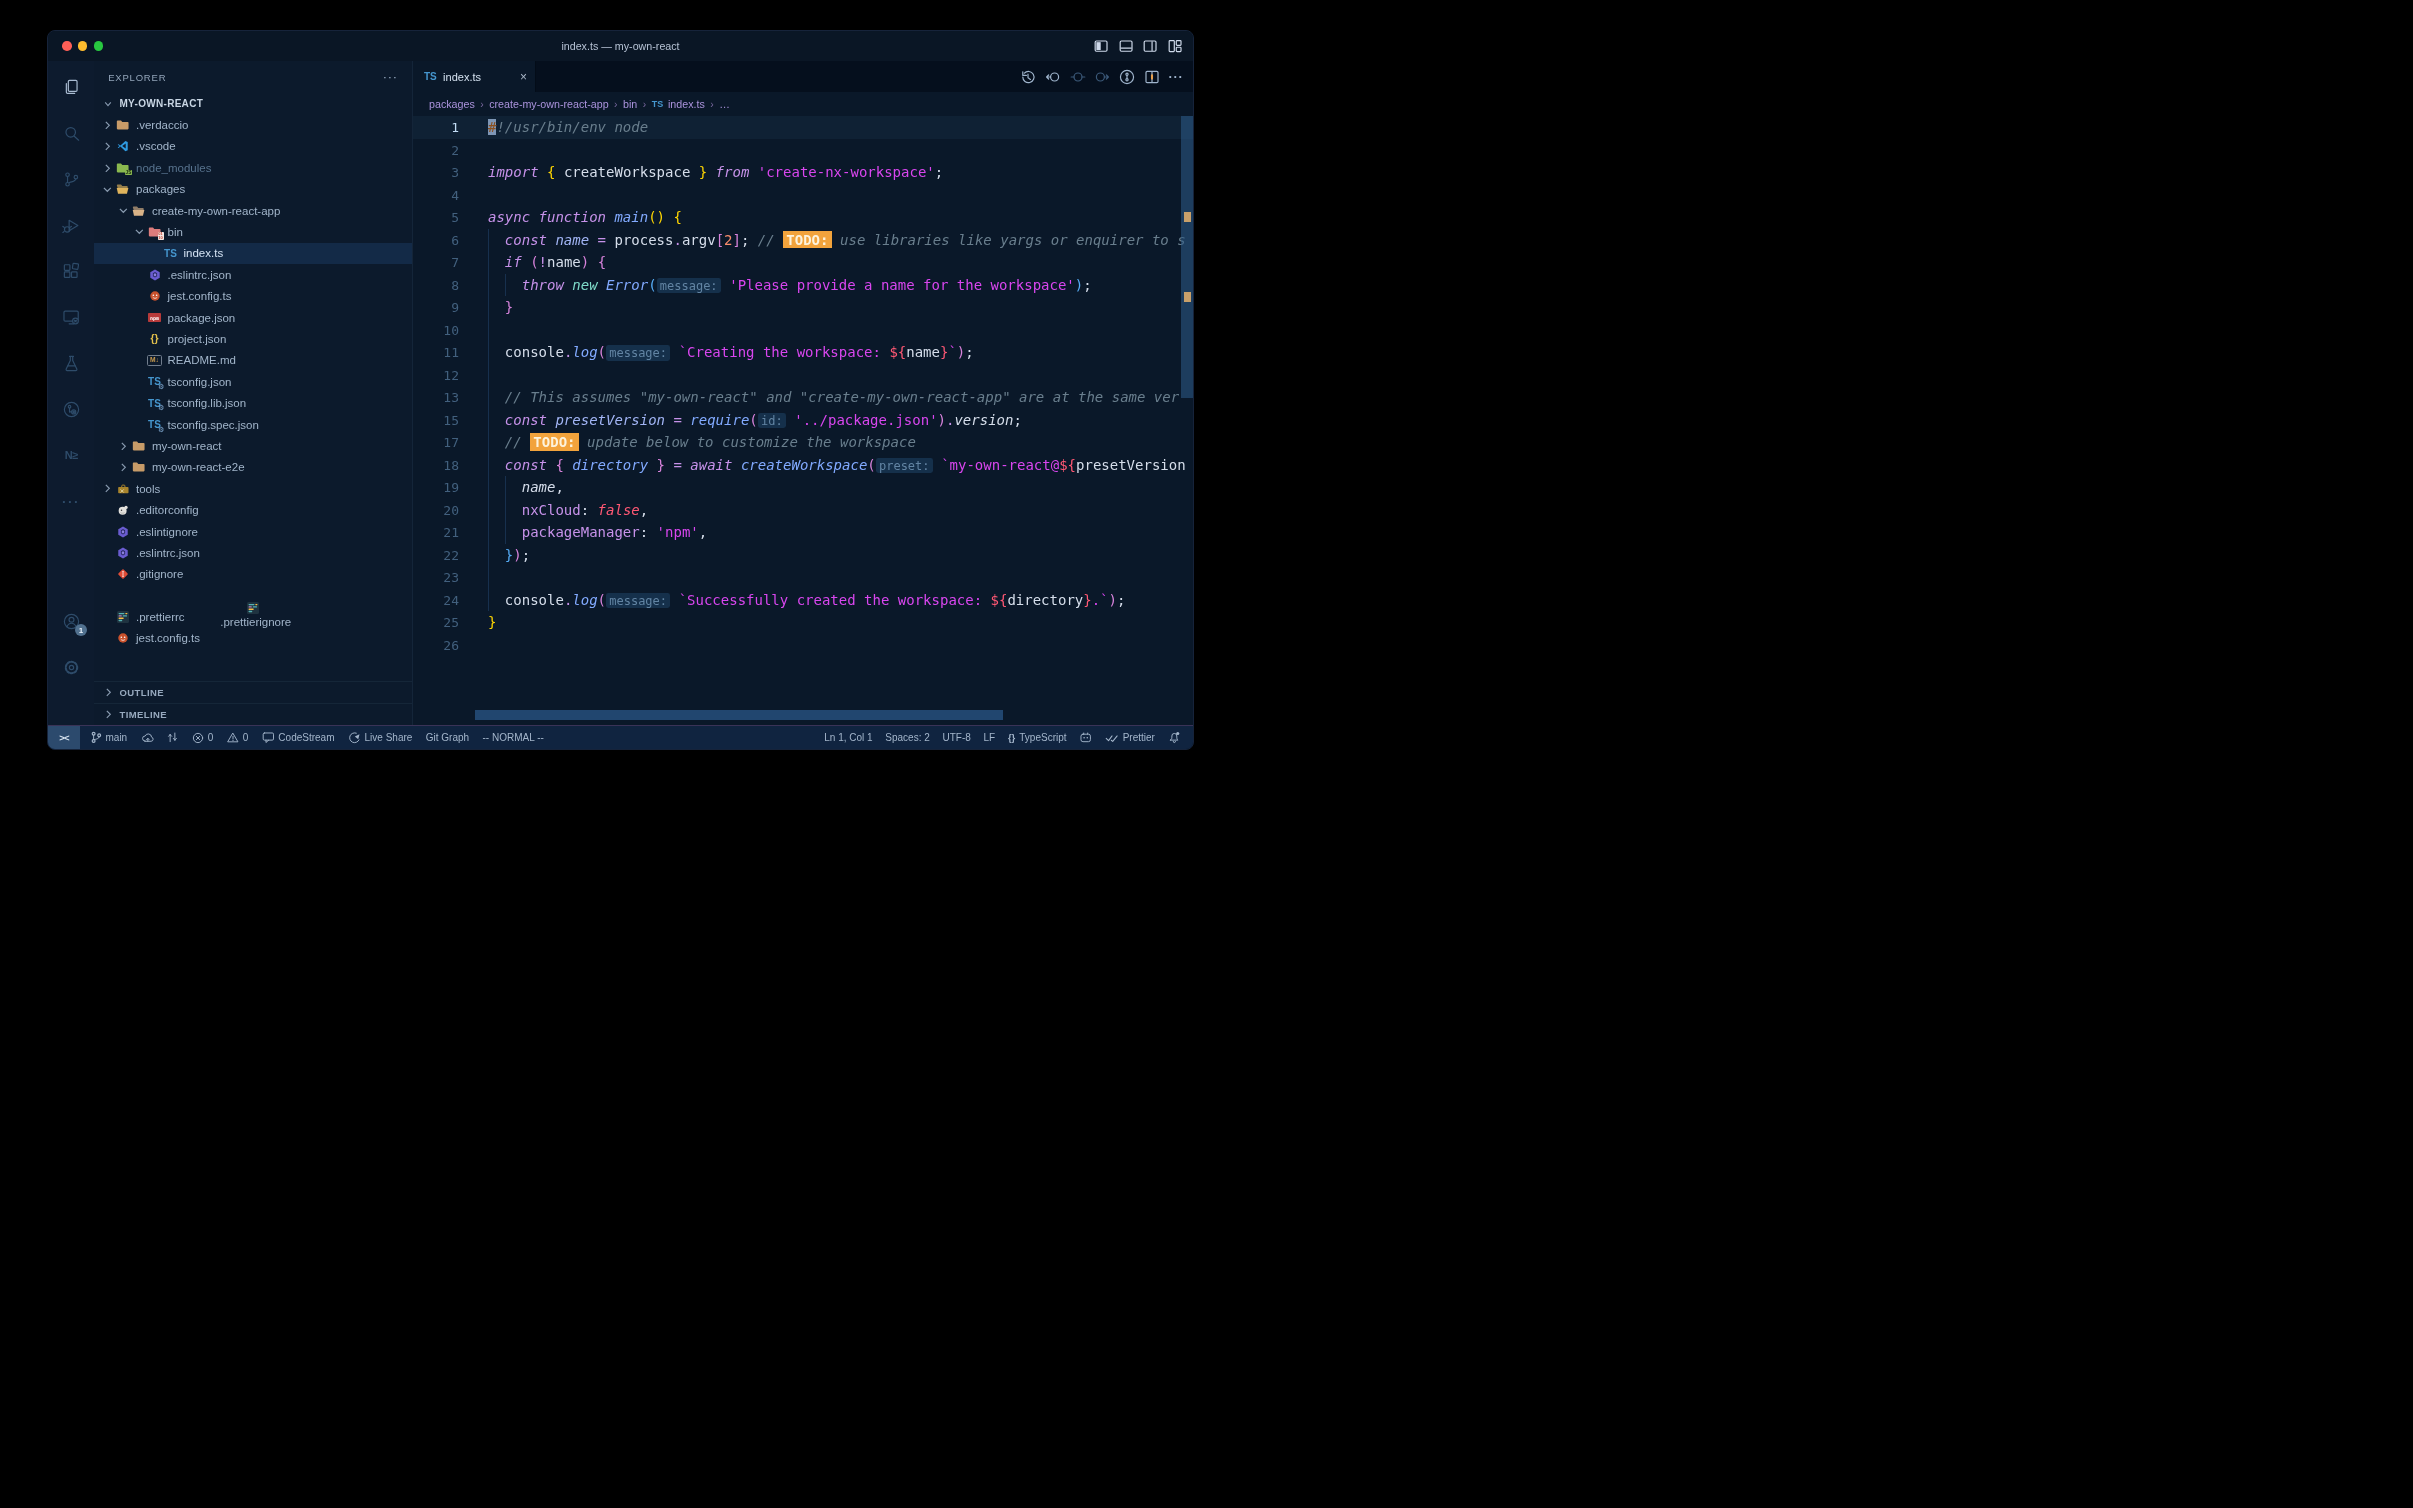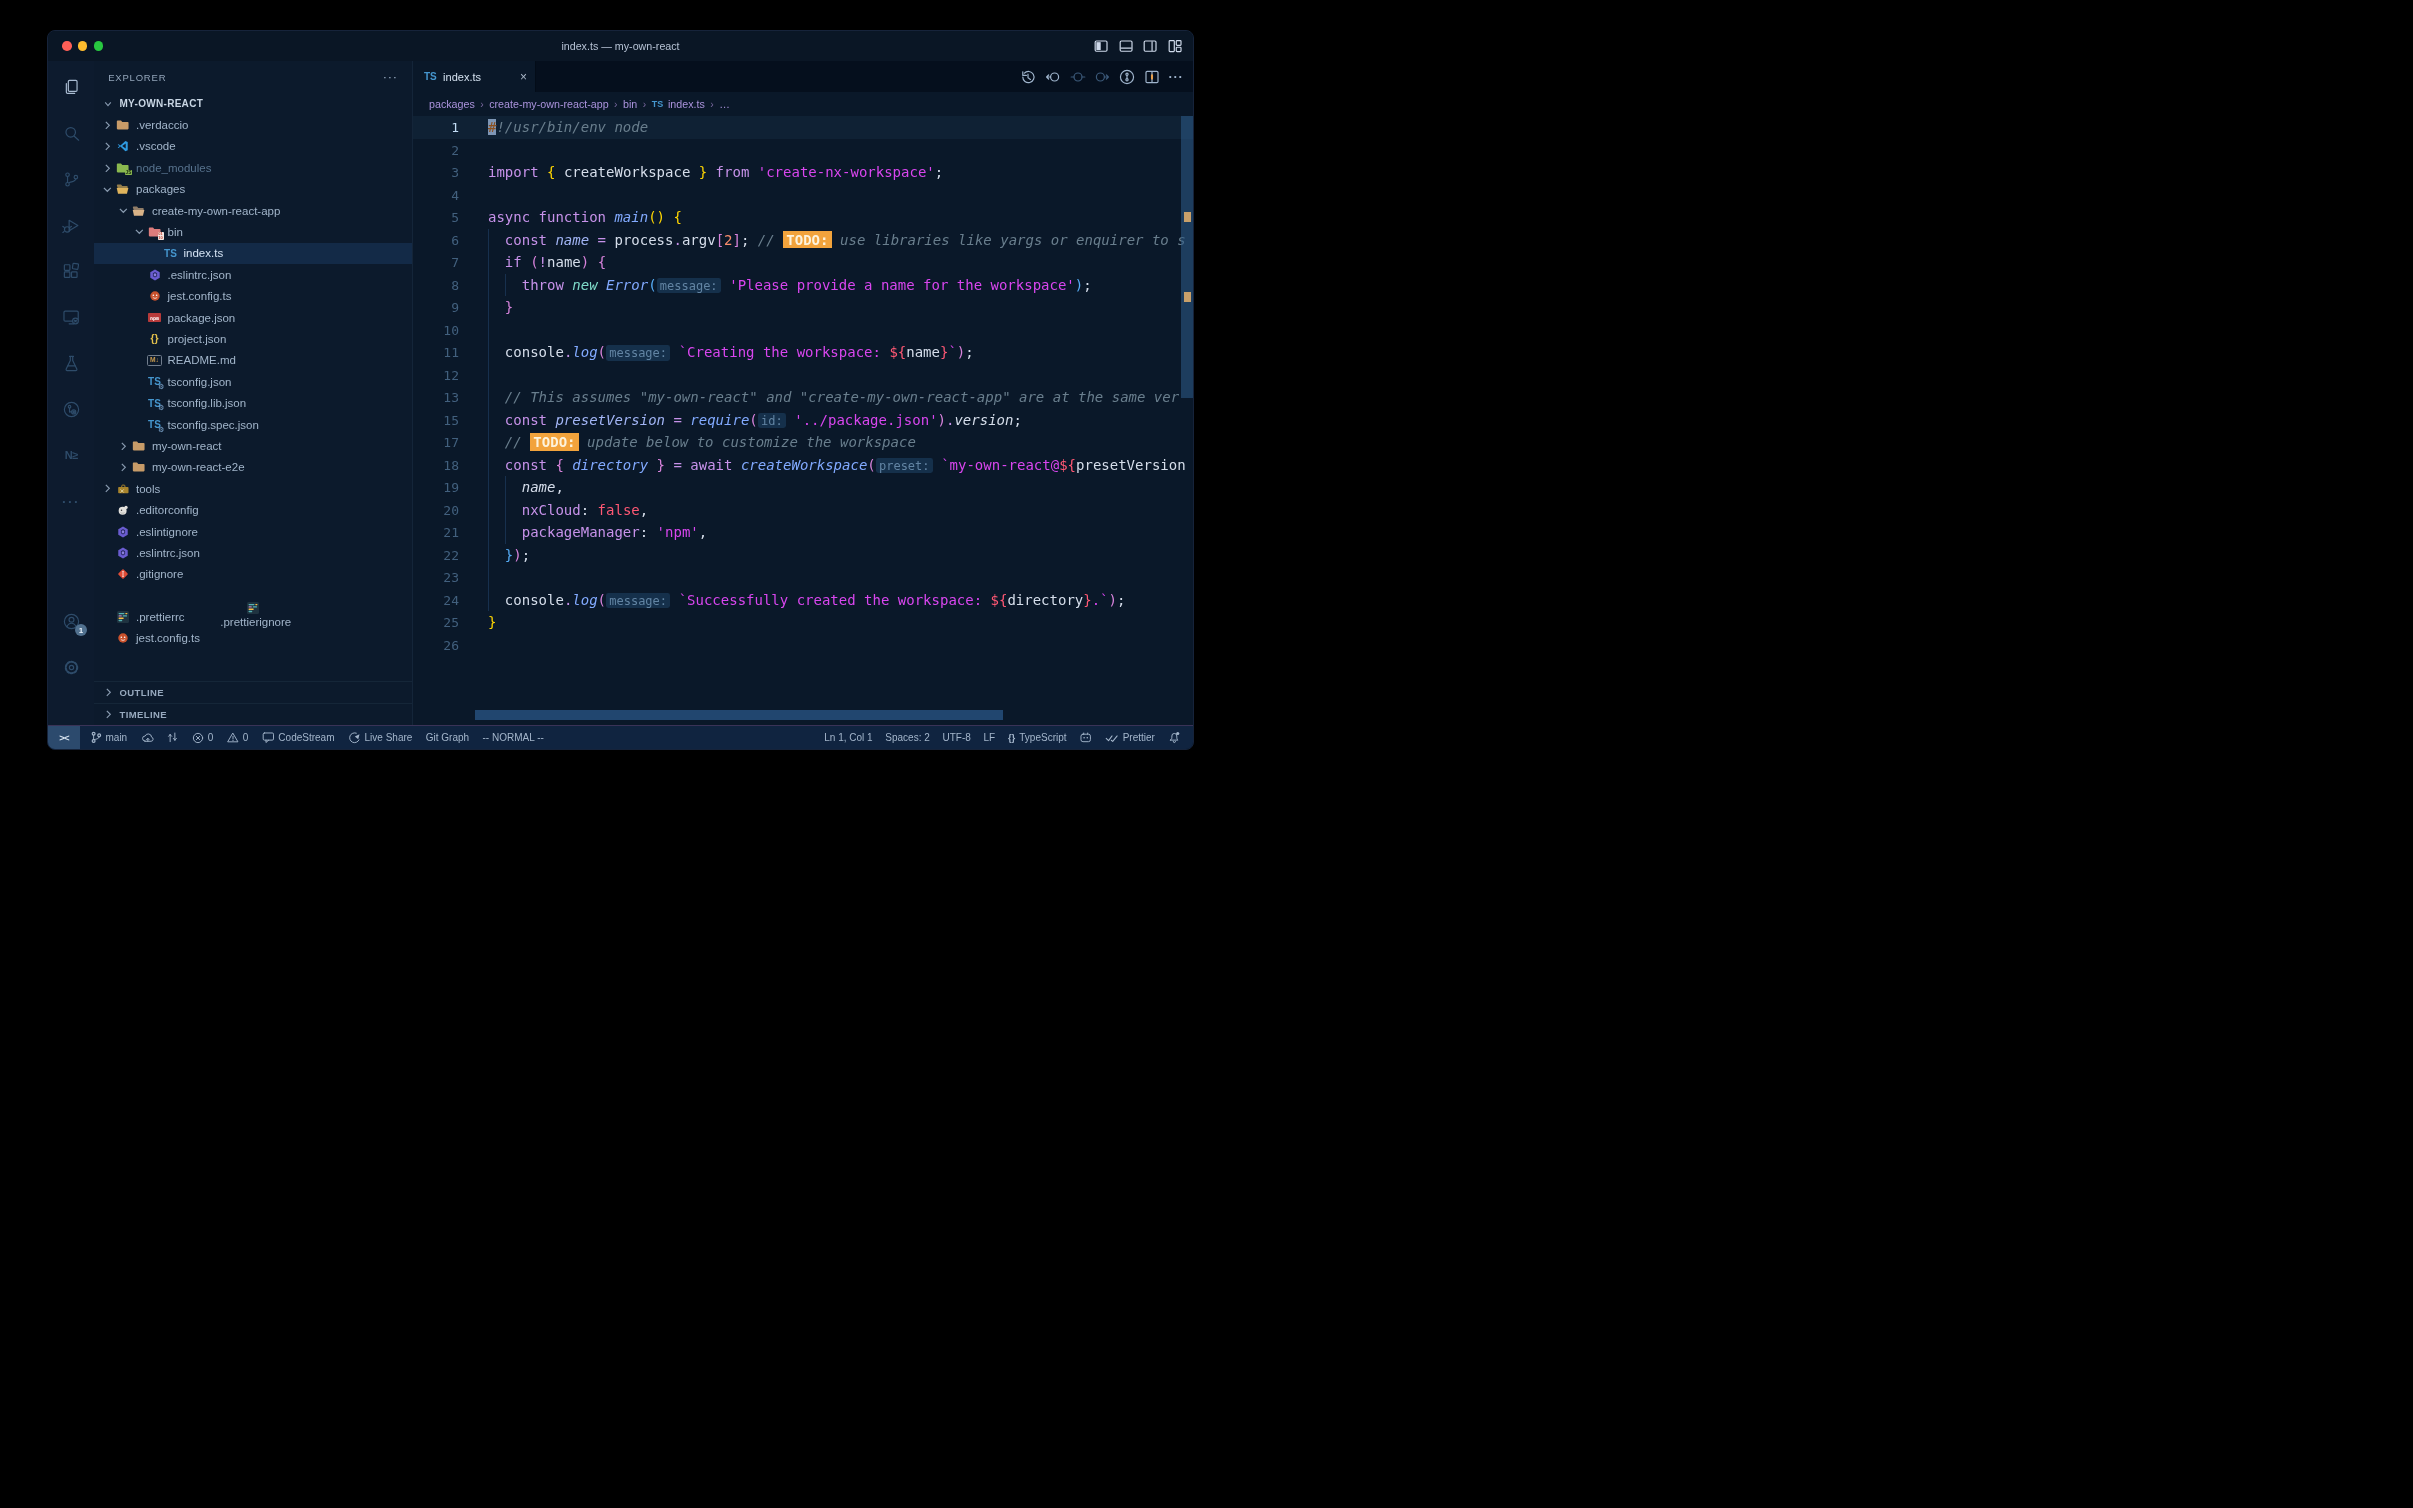--- a/index.html
+++ b/index.html
@@ -88,32 +88,32 @@
   .editor { flex:1; position:relative; overflow:hidden; background:#0a1829;
     font-family:"DejaVu Sans Mono", monospace; font-size:14px; }
   .code-line { height:22.5px; line-height:22.5px; white-space:pre; position:relative; }
   .code-line.current { background:#0f2134; }
   .ln { display:inline-block; width:46px; text-align:right; margin-right:29px;
     color:#42607e; font-size:13px; }
   .current .ln { color:#c3ddf5; }
   .guide { position:absolute; top:0; bottom:0; width:0.8px; background:#17304e; }
 
   .tok-cm { color:#697e8d; font-style:italic; }
-  .tok-kw { color:#c792ea; }
+  .tok-kw { color:#c792ea; font-style:italic; }
   .tok-op { color:#c792ea; }
   .tok-fn { color:#82aaff; font-style:italic; }
   .tok-vr { color:#a2b5f5; font-style:italic; }
   .tok-it { color:#d6deeb; font-style:italic; }
   .tok-str { color:#d946ef; }
   .tok-num { color:#f78c6c; }
   .tok-b1 { color:#ffd602; }
   .tok-b2 { color:#d883dc; }
   .tok-b3 { color:#57aef8; }
   .tok-red { color:#ff5874; }
-  .tok-rei { color:#ff5874; }
+  .tok-rei { color:#ff5874; font-style:italic; }
   .tok-cy { color:#7fdbca; font-style:italic; }
   .tok-wh { color:#d6deeb; }
   .tok-prop { color:#c792ea; }
   .tok-inlay { color:#6284a3; background:#15304b; border-radius:2.4px; padding:0.8px 3.2px;
     font-size:12px; }
   .tok-todo { color:#fdf3dd; background:#f2a33c; padding:0.8px 3.2px; font-weight:bold; }
   .tok-cursor { background:#7e96b5; color:#8a4f1d; }
 
   .vscroll { position:absolute; right:0; top:0; width:12px; height:282px;
     background:rgba(45,92,138,.55); }

